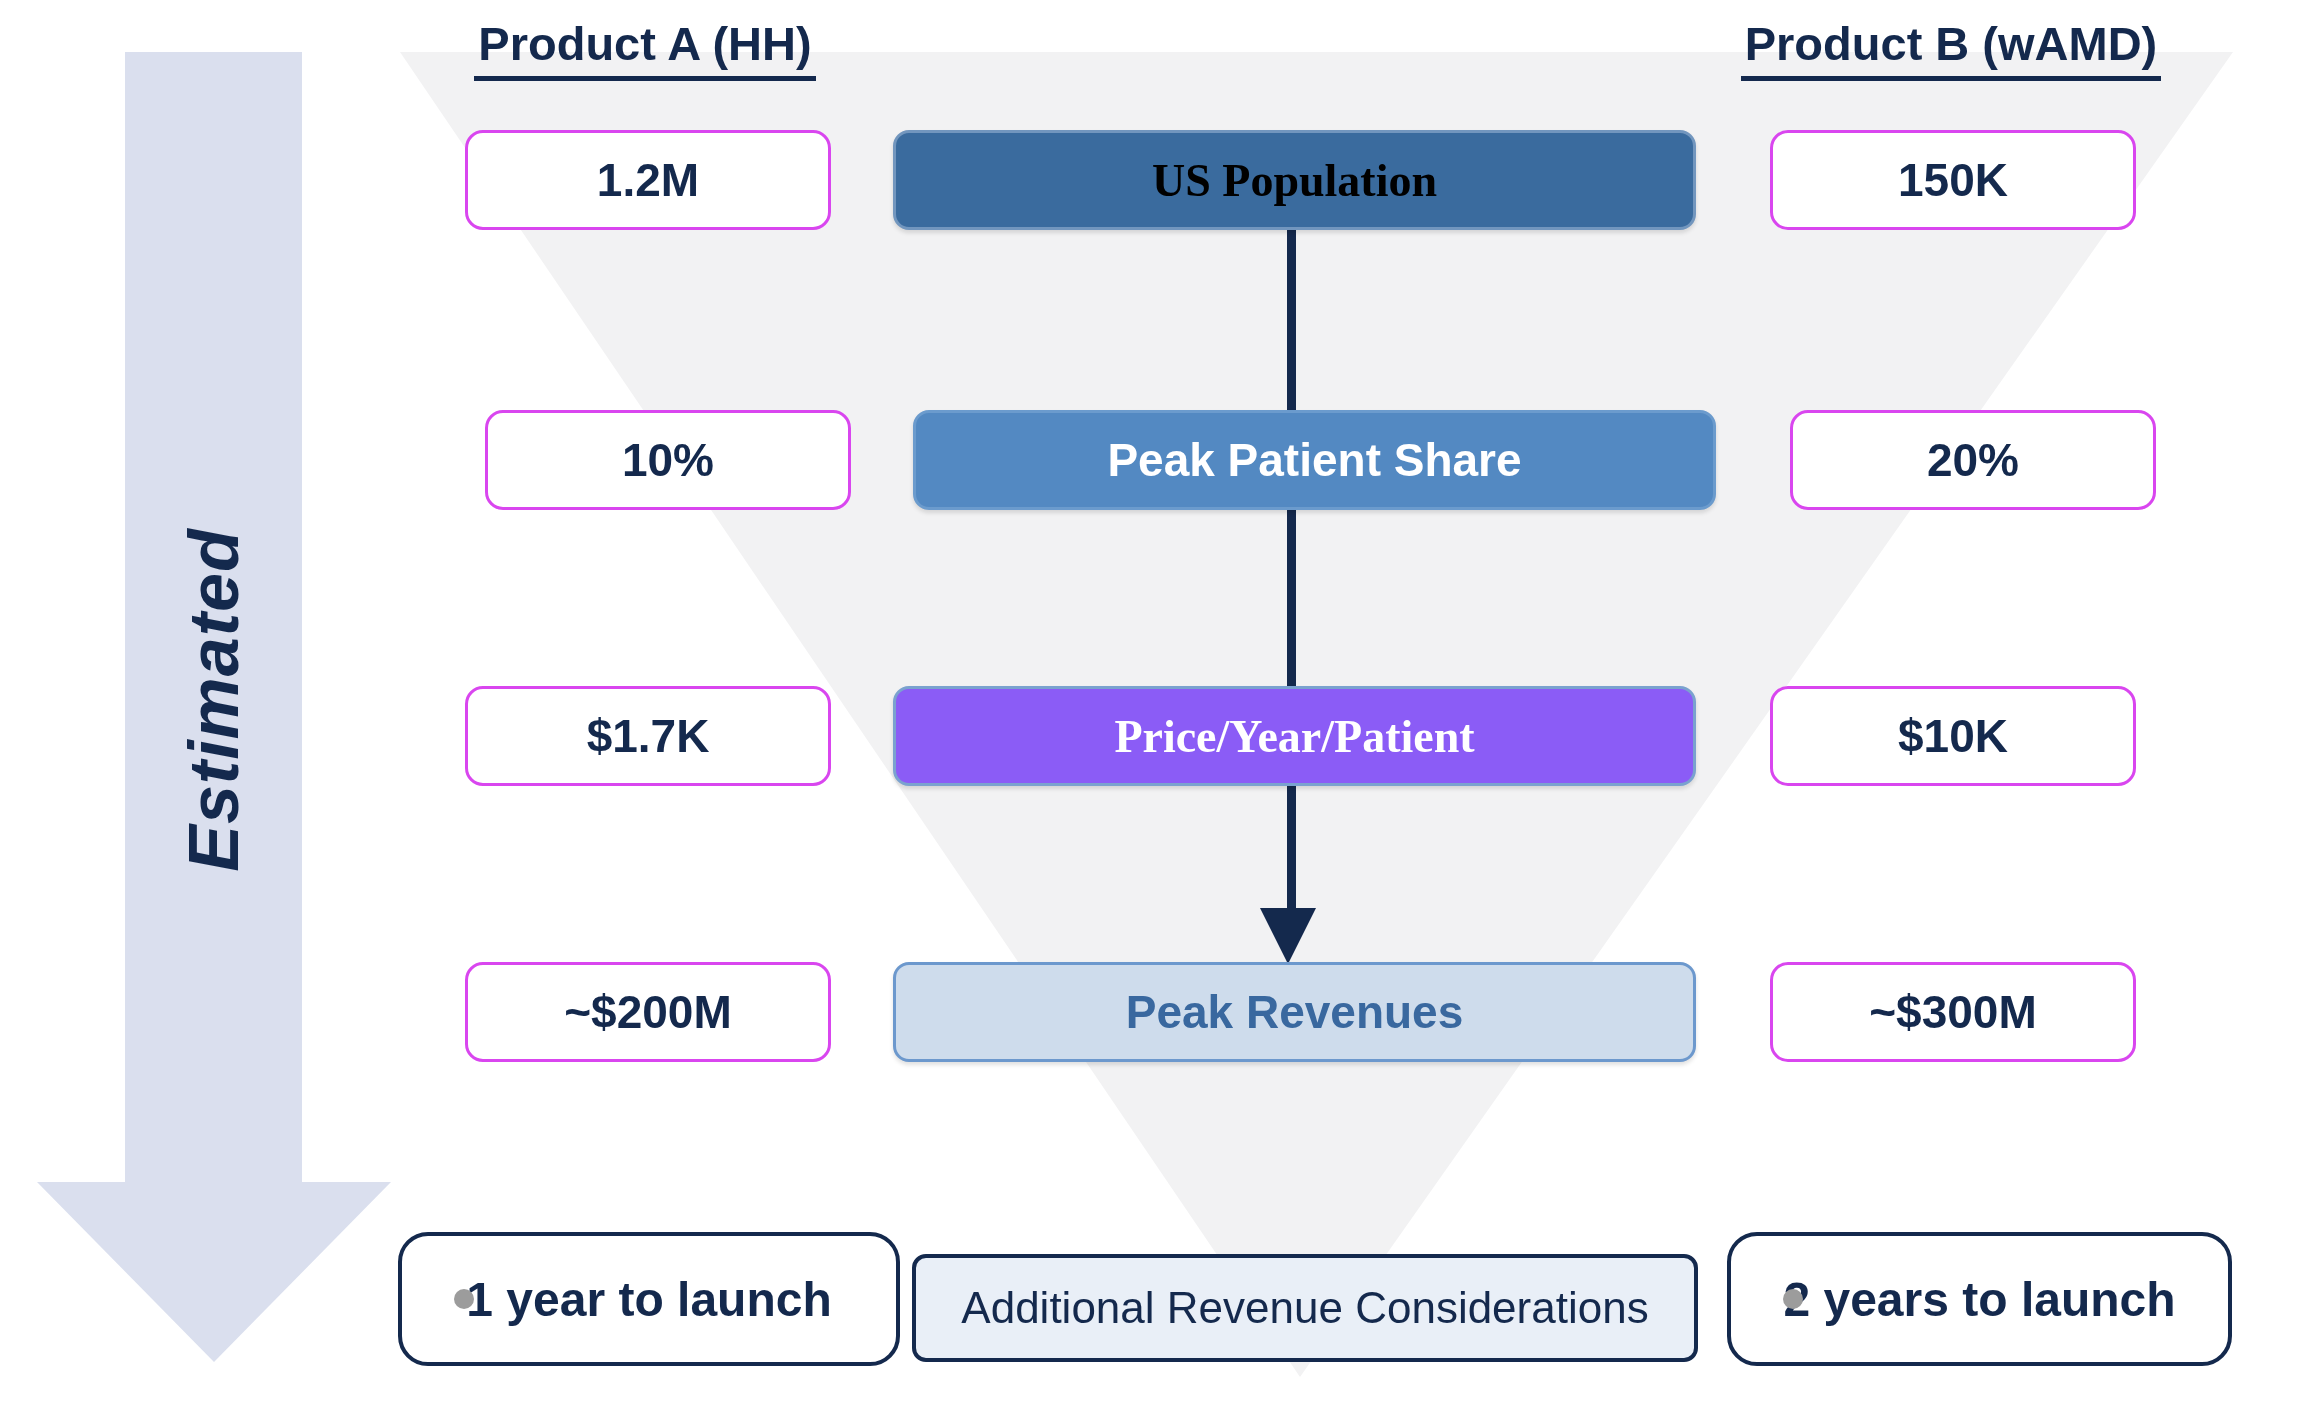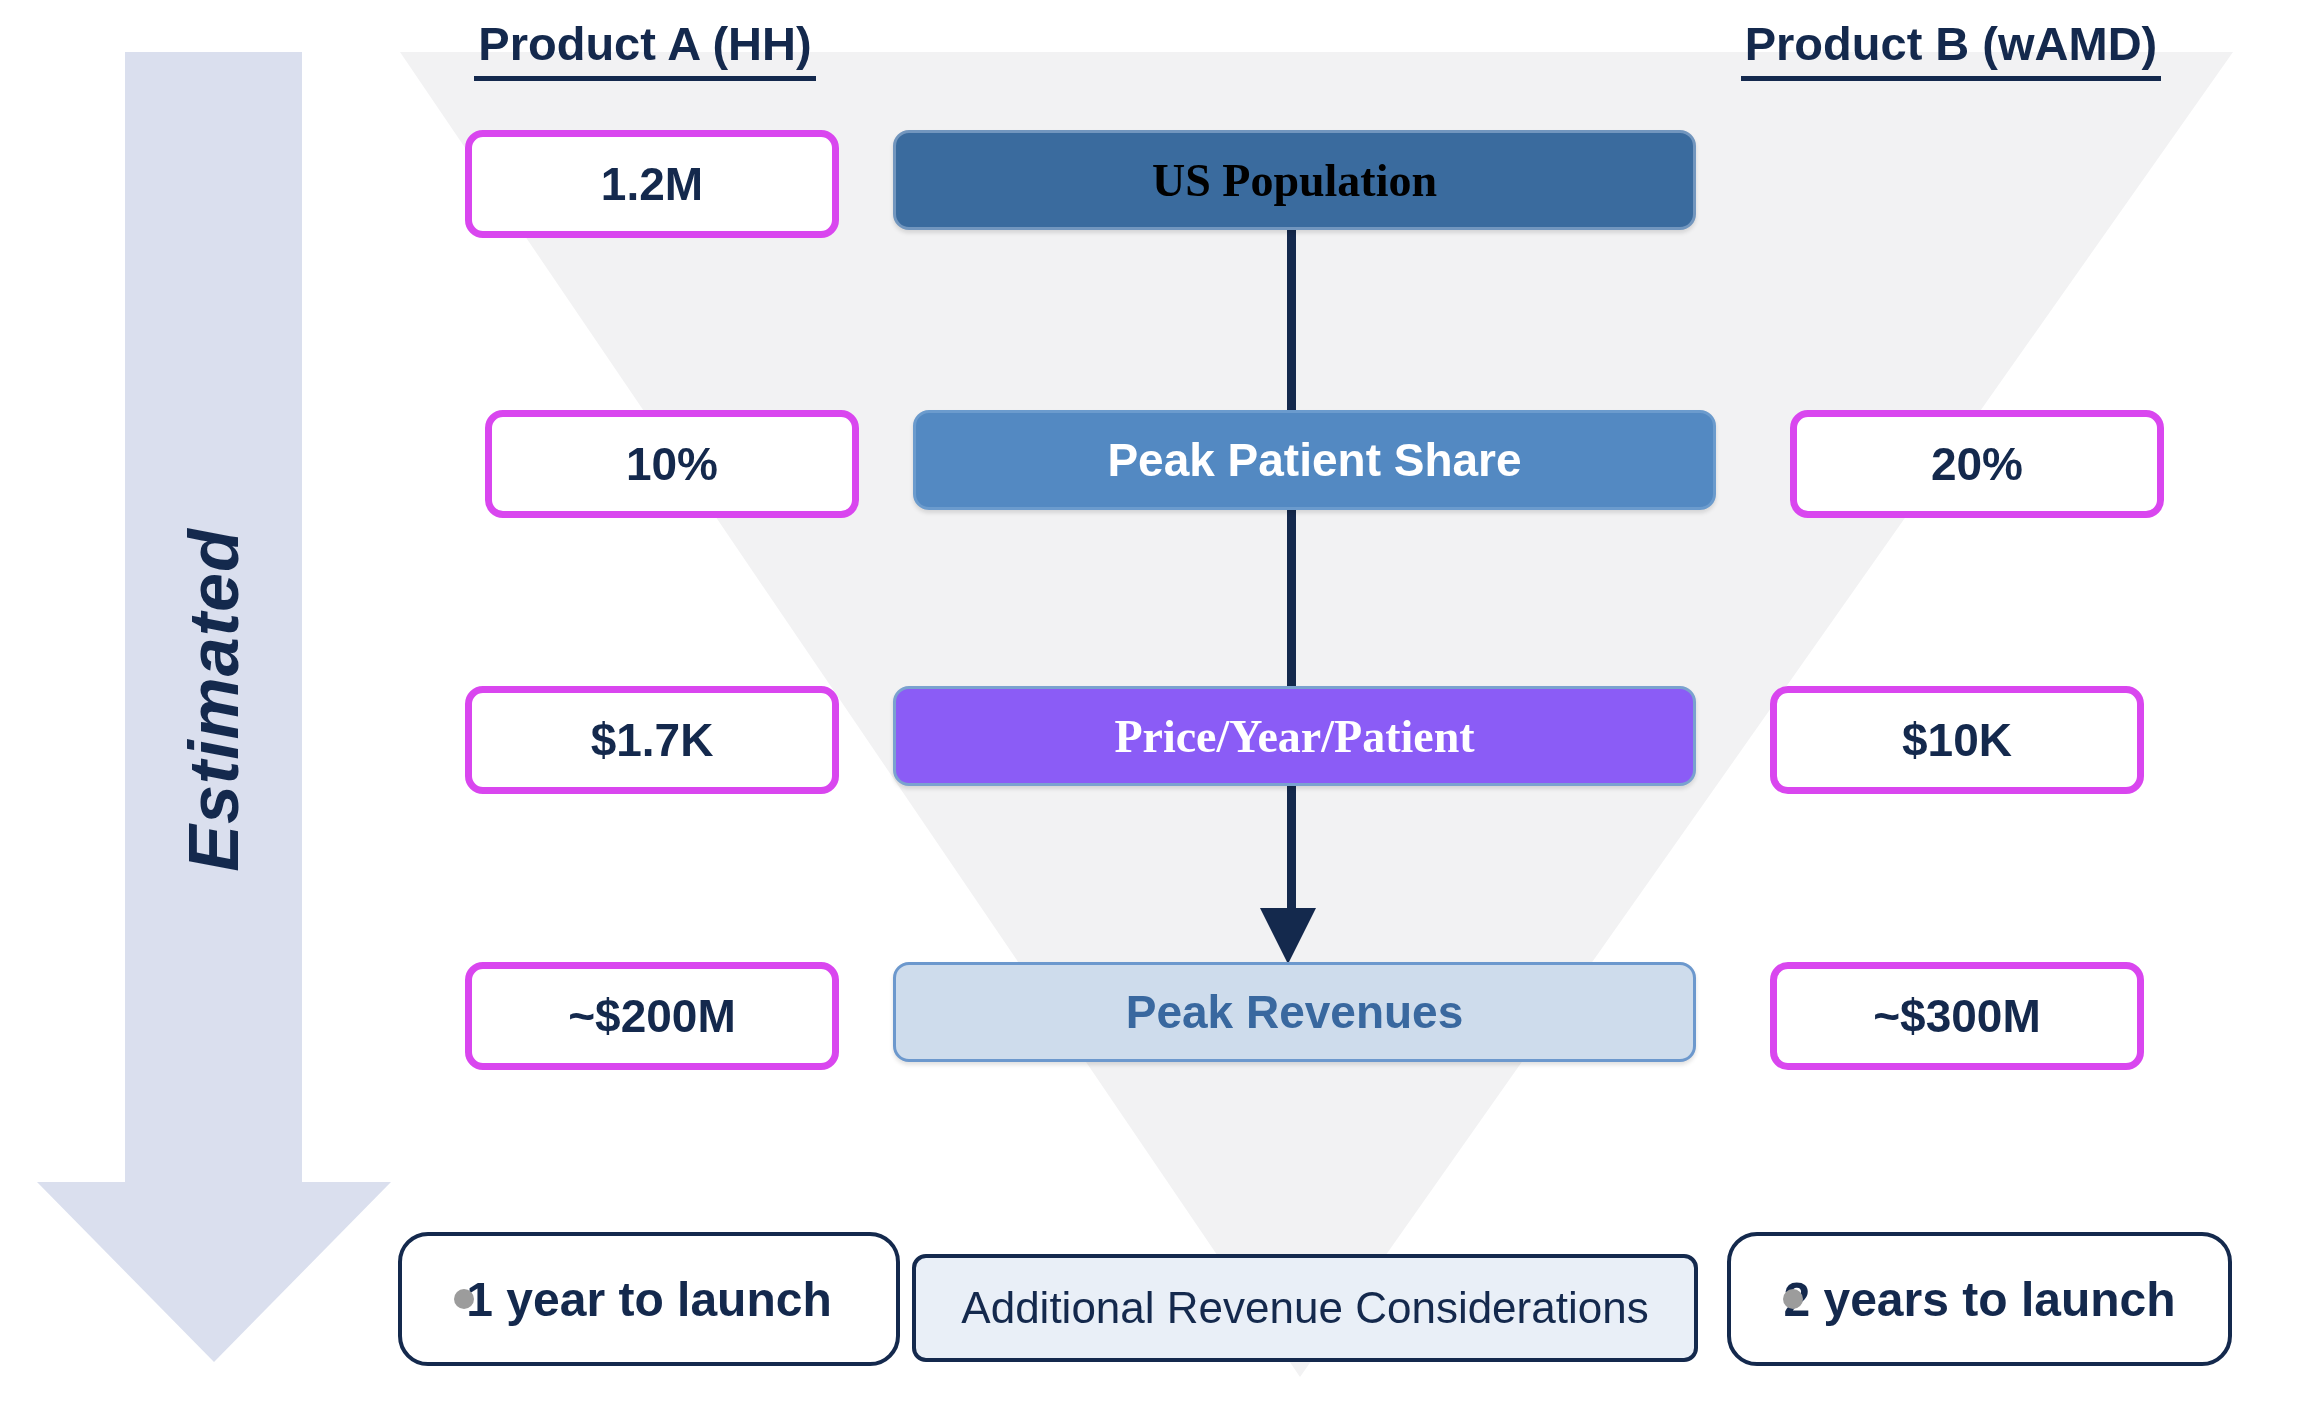--- a/index.html
+++ b/index.html
@@ -26,21 +26,21 @@
   .hdr-left{left:385px;}
   .hdr-right{left:1691px;}
 
   
   .connector-line{left:1287px;top:224px;width:9px;height:684px;background:#14294D;z-index:2;}
   .connector-head{left:1260px;top:908px;width:0;height:0;z-index:2;
     border-left:28px solid transparent;border-right:28px solid transparent;
     border-top:56px solid #14294D;}
 
   
-  .value-box{width:360px;height:94px;background:#ffffff;border:7px solid #d946ef;
+  .value-box{width:360px;height:94px;background:#ffffff;border:3px solid #d946ef;
     border-radius:18px;display:flex;align-items:center;justify-content:center;
     font-weight:bold;font-size:46px;color:#14294D;z-index:3;}
   .stage-box{left:893px;width:797px;height:94px;border-radius:16px;border:3px solid;
     display:flex;align-items:center;justify-content:center;font-weight:bold;
     font-size:46px;z-index:3;box-shadow:0 3px 4px rgba(0,0,0,0.12);}
   .col-left{left:465px;}
   .col-right{left:1770px;}
   .row-1{top:130px;}
   .row-2{top:410px;margin-left:20px;}
   .row-3{top:686px;}
@@ -76,20 +76,21 @@
   </div>
   <div class="abs col-header hdr-right">
     <span>Product B (wAMD)</span>
   </div>
 
   <div class="abs connector-line"></div>
   <div class="abs connector-head"></div>
 
   <div class="abs value-box col-left row-1">1.2M</div>
   <div class="abs stage-box row-1" style="background: rgb(58, 107, 158); border-color: rgb(114, 150, 190); color: #000000; font-family: Liberation Serif, serif;">US Population</div>
+  <div class="abs value-box col-right row-1">150K</div>
 
   <div class="abs value-box col-left row-2">10%</div>
   <div class="abs stage-box row-2" style="background: rgb(83, 137, 194); border-color: rgb(107, 155, 205); color: rgb(255, 255, 255);">Peak Patient Share</div>
   <div class="abs value-box col-right row-2">20%</div>
 
   <div class="abs value-box col-left row-3">$1.7K</div>
   <div class="abs stage-box row-3" style="background: #8b5cf6; border-color: rgb(122, 162, 207); color: rgb(255, 255, 255); font-family: Liberation Serif, serif;">Price/Year/Patient</div>
   <div class="abs value-box col-right row-3">$10K</div>
 
   <div class="abs value-box col-left row-4">~$200M</div>

